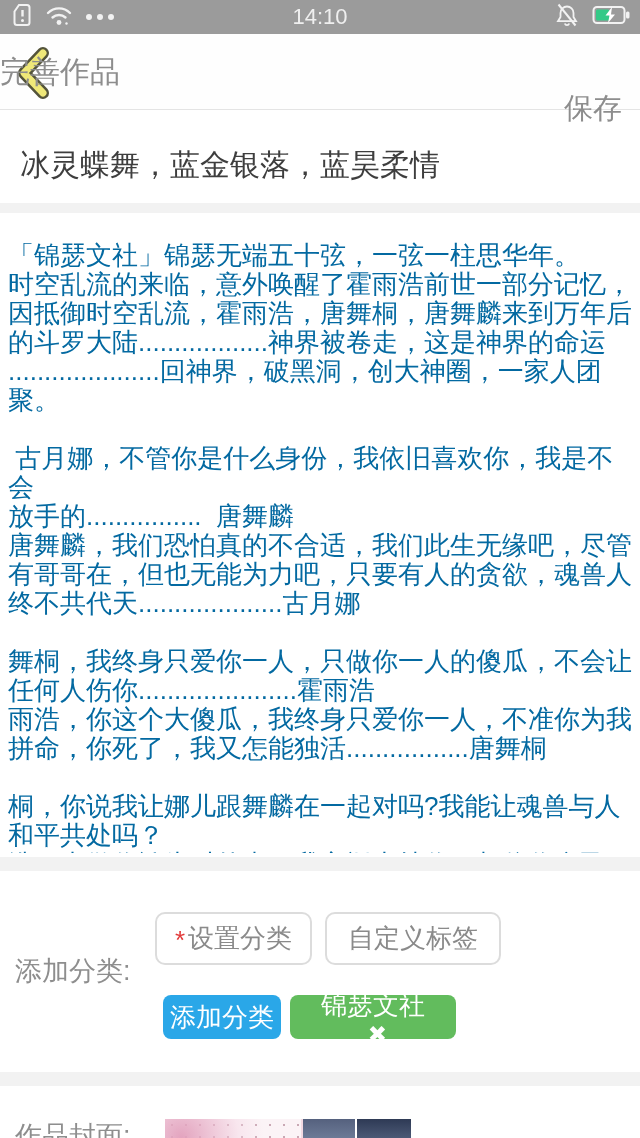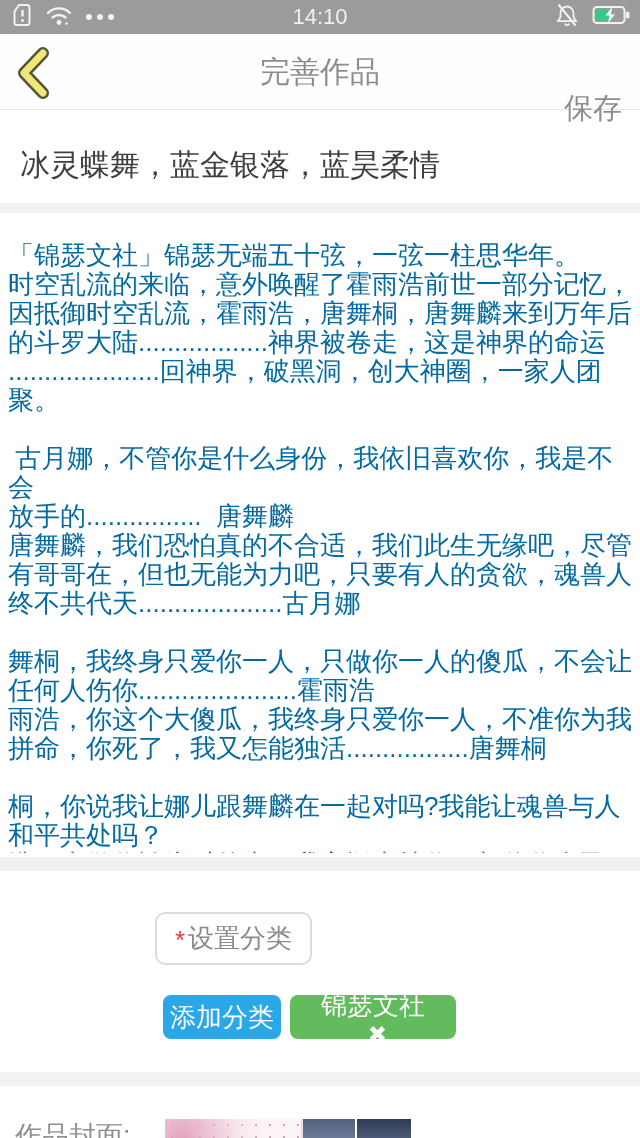--- a/index.html
+++ b/index.html
@@ -8,21 +8,21 @@
 
   
   .status-bar { position:absolute; top:0; left:0; width:640px; height:34px; background:#9B9B9B; }
   .sb-left { position:absolute; left:12px; top:0; height:34px; display:flex; align-items:center; gap:11px; }
   .sb-right { position:absolute; right:10px; top:0; height:34px; display:flex; align-items:center; gap:12px; }
   .sb-time { position:absolute; left:0; right:0; top:0; height:34px; line-height:34px; text-align:center; font-size:22px; color:#EFEFEF; }
 
   
   .header { position:absolute; top:34px; left:0; width:640px; height:76px; background:#FEFEFE; border-bottom:1px solid #E4E4E4; }
   .back-button { position:absolute; left:12px; top:12px; width:44px; height:54px; background:none; border:none; cursor:pointer; }
-  .header-title { position:absolute; left:0; right:0; top:0; height:76px; line-height:76px; text-align:center; font-size:30px; color:#8D8D8D; }
+  .header-title { position:absolute; left:0; right:0; top:0; height:76px; line-height:76px; text-align:left; font-size:30px; color:#8D8D8D; }
   .save-button { position:absolute; right:18px; top:0; height:76px; line-height:76px; font-size:29px; color:#8D8D8D; background:none; border:none; cursor:pointer; font-family:inherit;margin-top:36px; }
 
   
   .title-input { position:absolute; top:111px; left:0; width:557px; height:92px; border:none; outline:none; padding:16px 14px 0 20px; font-size:30px; color:#3E3E3E; background:#fff; font-family:inherit; }
 
   .sep { position:absolute; left:0; width:640px; height:14px; background:#F2F2F2; }
   .sep1 { top:203px; } .sep2 { top:857px; } .sep3 { top:1072px; }
 
   
   .desc-input { position:absolute; top:213px; left:0; width:640px; height:640px; border:none; outline:none; resize:none; overflow:hidden; padding:28px 6px 0 8px; font-size:26px; line-height:29px; color:#0369a1; background:#fff; font-family:inherit; white-space:pre-wrap; }
@@ -134,23 +134,27 @@
 拼命，你死了，我又怎能独活.................唐舞桐
 
 桐，你说我让娜儿跟舞麟在一起对吗?我能让魂兽与人
 和平共处吗？
 浩，去做你认为对的事，我永远支持你，相信你自己
 .............................</textarea>
 
   <div class="sep sep2"></div>
 
   <div class="category-section">
+    <div class="category-label">添加分类:</div>
     <button class="outline-button btn-set-category">
       <span class="required-mark">*</span>
       <span>设置分类</span>
+    </button>
+    <button class="outline-button btn-custom-tag">
+      <span>自定义标签</span>
     </button>
     <div class="tag tag-blue">
       <span>添加分类</span>
     </div>
     <div class="tag tag-green">
       <span>锦瑟文社</span>
       <span class="tag-remove">✖</span>
     </div>
   </div>
 

